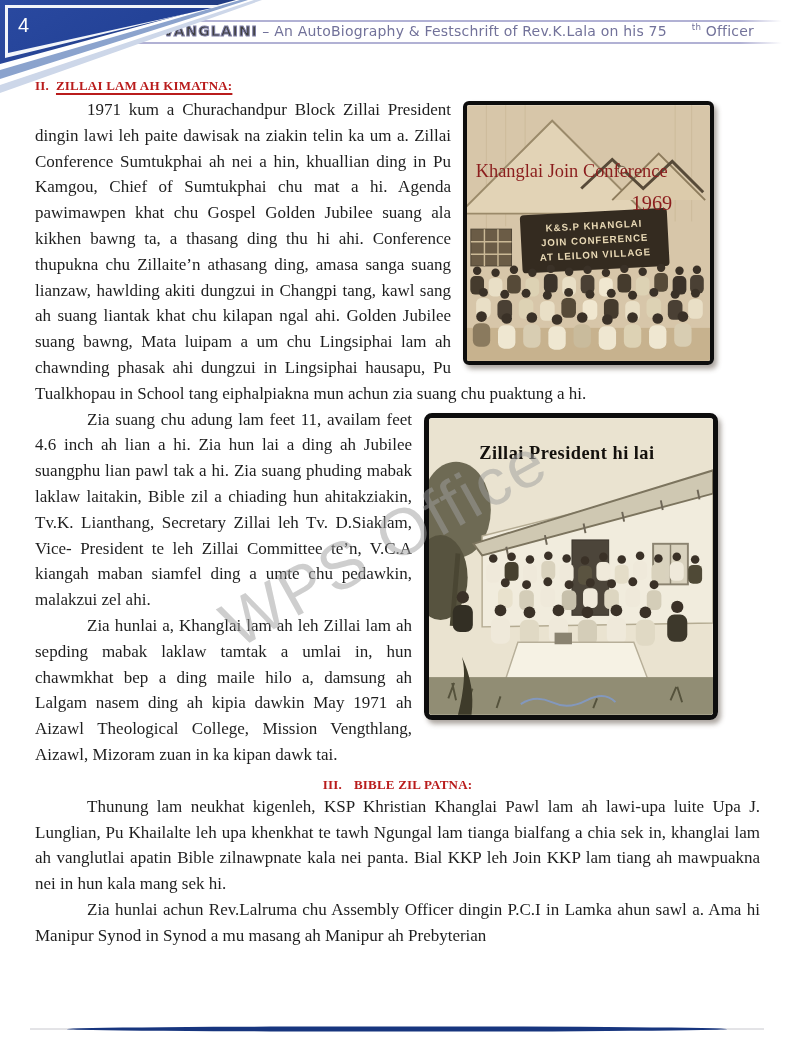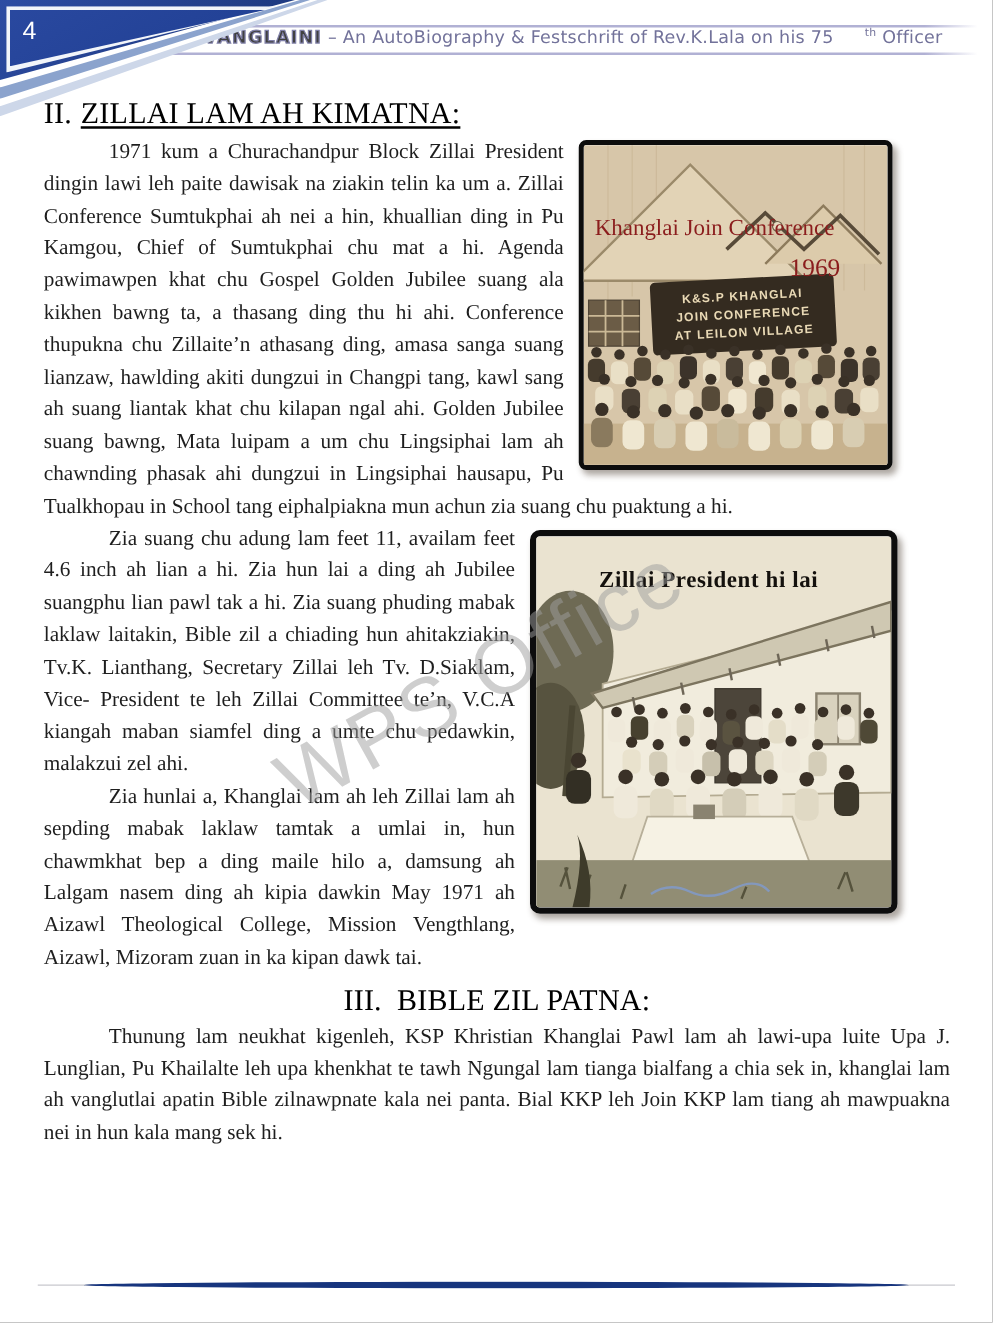--- a/index.html
+++ b/index.html
@@ -35,21 +35,21 @@
   .l-navy { background:linear-gradient(135deg,#2d4ca3,#16306e); clip-path:polygon(0 0, 236px 0, 0 64px); }
   .l-w3   { background:#f2f5fa; clip-path:polygon(5px 5px, 222px 5px, 5px 58px); }
   .l-navy2{ background:linear-gradient(150deg,#2a49a0,#1b3a8c); clip-path:polygon(8px 8px, 212px 8px, 8px 53px); }
   .pagenum {
     position:absolute; left:18px; top:14px; color:#ffffff; z-index:6;
     font-family:"Liberation Sans", sans-serif; font-size:20px;
   }
 
   
   main { position:absolute; top:74px; left:35px; width:725px; z-index:3; }
-  h2 { font-size:24px; font-weight:normal; color:#000000; margin:4px 0 3px 0; letter-spacing:.2px; }
+  h2 { font-size:13px; font-weight:bold; color:#b91c1c; margin:4px 0 3px 0; letter-spacing:.2px; }
   h2 .sec-num { padding-right:7px; }
   h2 .und { text-decoration:underline; text-decoration-thickness:2px; text-underline-offset:3px; }
   h2.h3 { margin:9px 0 1px 0;text-align:center; }
   h2.h3 .sec-num { padding-right:12px; }
   .bp { text-align:justify; text-indent:52px; font-size:17px; line-height:25.8px; color:#1e1e1e; }
 
   
   figure.fig1 { float:right; width:251px; margin:4px 46px 12px 12px; }
   figure.fig2 { float:right; width:294px; margin:6px 42px 12px 12px; }
   .photo { display:block; border:4px solid #0d0d0d; border-radius:6px;
@@ -249,20 +249,21 @@
       </figure>
       <span>Zia suang chu adung lam feet 11, availam feet 4.6 inch ah lian a hi. Zia hun lai a ding ah Jubilee suangphu lian pawl tak a hi. Zia suang phuding mabak laklaw laitakin, Bible zil a chiading hun ahitakziakin, Tv.K. Lianthang, Secretary Zillai leh Tv. D.Siaklam, Vice- President te leh Zillai Committee te’n, V.C.A kiangah maban siamfel ding a umte chu pedawkin, malakzui zel ahi.</span>
     </div>
 
     <div class="bp"><span>Zia hunlai a, Khanglai lam ah leh Zillai lam ah sepding mabak laklaw tamtak a umlai in, hun chawmkhat bep a ding maile hilo a, damsung ah Lalgam nasem ding ah kipia dawkin May 1971 ah Aizawl Theological College, Mission Vengthlang, Aizawl, Mizoram zuan in ka kipan dawk tai.</span></div>
 
     <h2 class="h3"><span class="sec-num">III.</span><span>BIBLE ZIL PATNA:</span></h2>
 
     <div class="bp"><span>Thunung lam neukhat kigenleh, KSP Khristian Khanglai Pawl lam ah lawi-upa luite Upa J. Lunglian, Pu Khailalte leh upa khenkhat te tawh Ngungal lam tianga bialfang a chia sek in, khanglai lam ah vanglutlai apatin Bible zilnawpnate kala nei panta. Bial KKP leh Join KKP lam tiang ah mawpuakna nei in hun kala mang sek hi.</span></div>
 
+    <div class="bp"><span>Zia hunlai achun Rev.Lalruma chu Assembly Officer dingin P.C.I in Lamka ahun sawl a. Ama hi Manipur Synod in Synod a mu masang ah Manipur ah Prebyterian</span></div>
   </main>
 
   <div class="watermark">WPS Office</div>
 
   <div class="footer-rule">
     <svg width="734" height="6" viewBox="0 0 734 6" xmlns="http://www.w3.org/2000/svg">
       <line x1="0" y1="3" x2="734" y2="3" stroke="#c8c8ce" stroke-width="1"></line>
       <ellipse cx="367" cy="3" rx="330" ry="2.6" fill="#17357e"></ellipse>
     </svg>
   </div>

